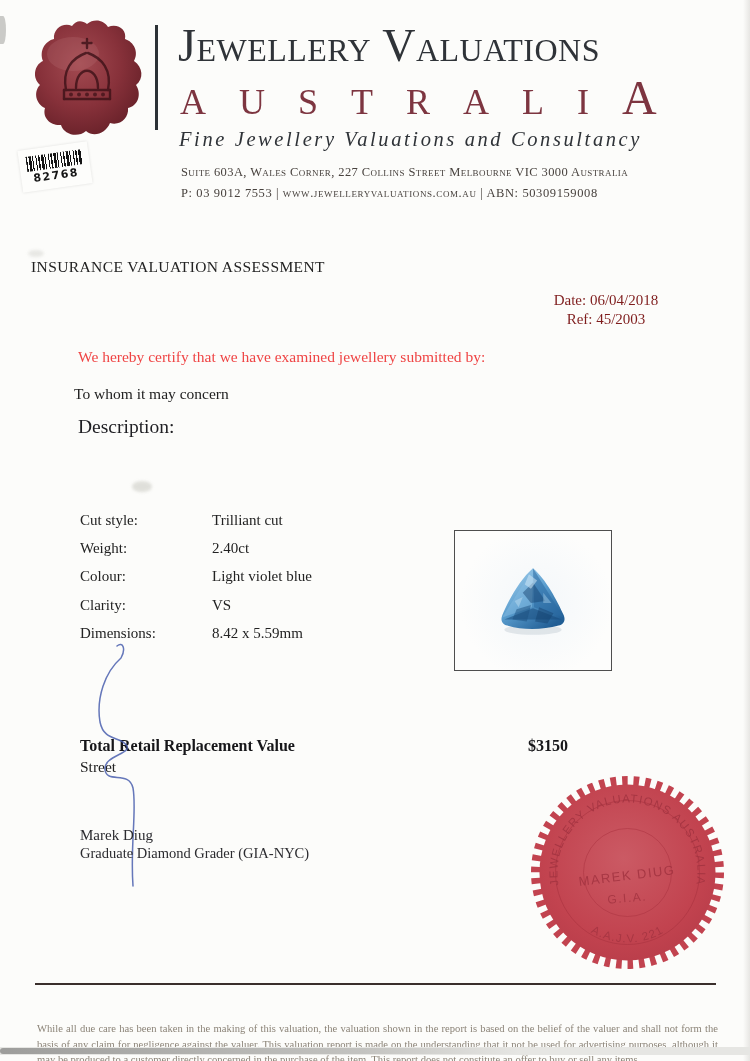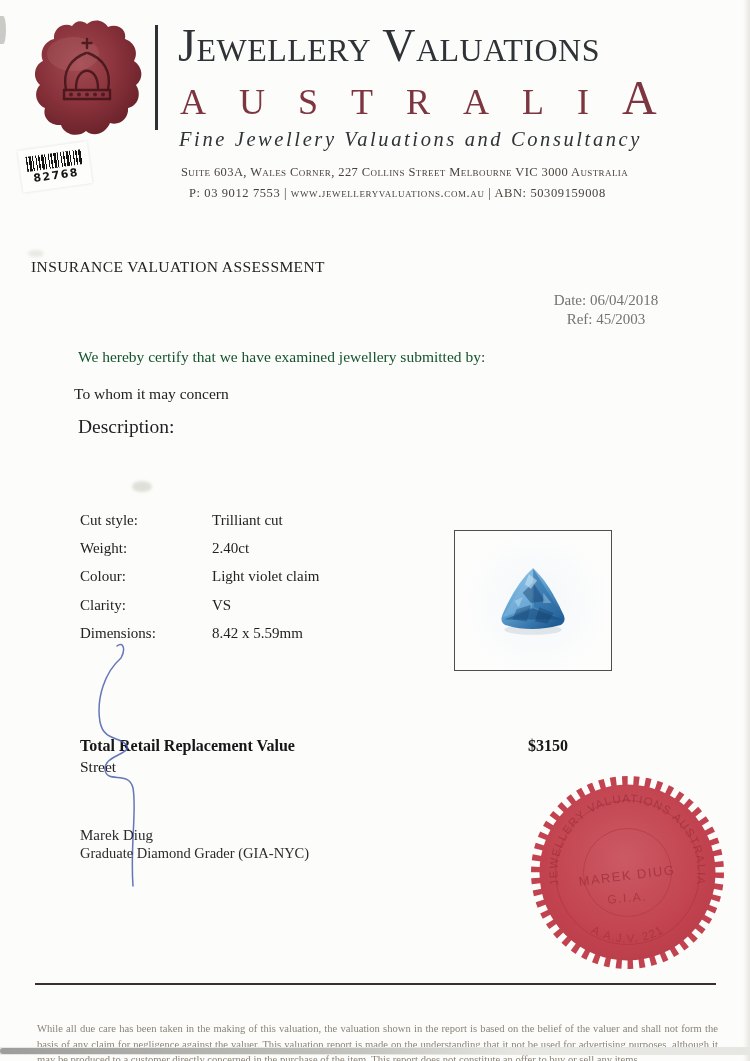--- a/index.html
+++ b/index.html
@@ -34,21 +34,21 @@
   .brand-country .tail{font-size:48px;letter-spacing:0;}
   .brand-tagline{
     left:179px;top:128px;white-space:nowrap;font-style:italic;
     font-size:20.5px;letter-spacing:2.6px;color:#2f3338;
   }
   .brand-address{
     left:181px;top:165px;white-space:nowrap;font-variant:small-caps;
     font-size:12.5px;letter-spacing:.4px;color:#48423e;
   }
   .brand-contact{
-    left:189px;top:186px;white-space:nowrap;font-variant:small-caps;
+    left:181px;top:186px;white-space:nowrap;font-variant:small-caps;
     font-size:12.5px;letter-spacing:.6px;color:#48423e;
   }
 
   
   .barcode{
     left:20px;top:146px;width:70px;height:42px;background:#fdfdfb;
     transform:rotate(-8deg);box-shadow:0 0 3px rgba(0,0,0,.12);
     display:flex;flex-direction:column;align-items:center;justify-content:center;gap:1px;
   }
   .barcode-bars{
@@ -56,22 +56,22 @@
     background:repeating-linear-gradient(90deg,
       #141414 0 1.5px, transparent 1.5px 3px,
       #141414 3px 5.5px, transparent 5.5px 6.5px,
       #141414 6.5px 7.5px, transparent 7.5px 10px,
       #141414 10px 11px, transparent 11px 12.5px);
   }
   .barcode-num{font-family:"DejaVu Sans",sans-serif;font-weight:bold;font-size:11px;letter-spacing:1.5px;color:#141414;}
 
   
   .doc-title{left:0;top:258px;width:750px;text-align:left;font-size:15.5px;letter-spacing:.4px;color:#222;margin-left:31px;}
-  .date-block{left:520px;top:291px;width:172px;text-align:center;font-size:15px;line-height:19px;color:#737373;}
-  .certify-line{left:78px;top:348px;font-size:15.5px;color:#14532d;}
+  .date-block{left:520px;top:291px;width:172px;text-align:center;font-size:15px;line-height:19px;color:#7f1d1d;}
+  .certify-line{left:78px;top:348px;font-size:15.5px;color:#ef4444;}
   .concern-line{left:74px;top:385px;font-size:15.5px;color:#222;}
   .desc-heading{left:78px;top:416px;font-size:19.5px;color:#1f1f23;}
 
   .specs{left:80px;top:512px;width:340px;font-size:15px;color:#222;}
   .spec-row{display:flex;height:28.2px;align-items:flex-start;}
   .spec-label{width:132px;flex:none;}
   .spec-value{flex:1;}
 
   .gem-frame{
     left:454px;top:530px;width:156px;height:139px;
@@ -169,21 +169,21 @@
     <div class="spec-row">
       <div class="spec-label">Cut style:</div>
       <div class="spec-value">Trilliant cut</div>
     </div>
     <div class="spec-row">
       <div class="spec-label">Weight:</div>
       <div class="spec-value">2.40ct</div>
     </div>
     <div class="spec-row">
       <div class="spec-label">Colour:</div>
-      <div class="spec-value">Light violet claim</div>
+      <div class="spec-value">Light violet blue</div>
     </div>
     <div class="spec-row">
       <div class="spec-label">Clarity:</div>
       <div class="spec-value">VS</div>
     </div>
     <div class="spec-row">
       <div class="spec-label">Dimensions:</div>
       <div class="spec-value">8.42 x 5.59mm</div>
     </div>
   </div>

